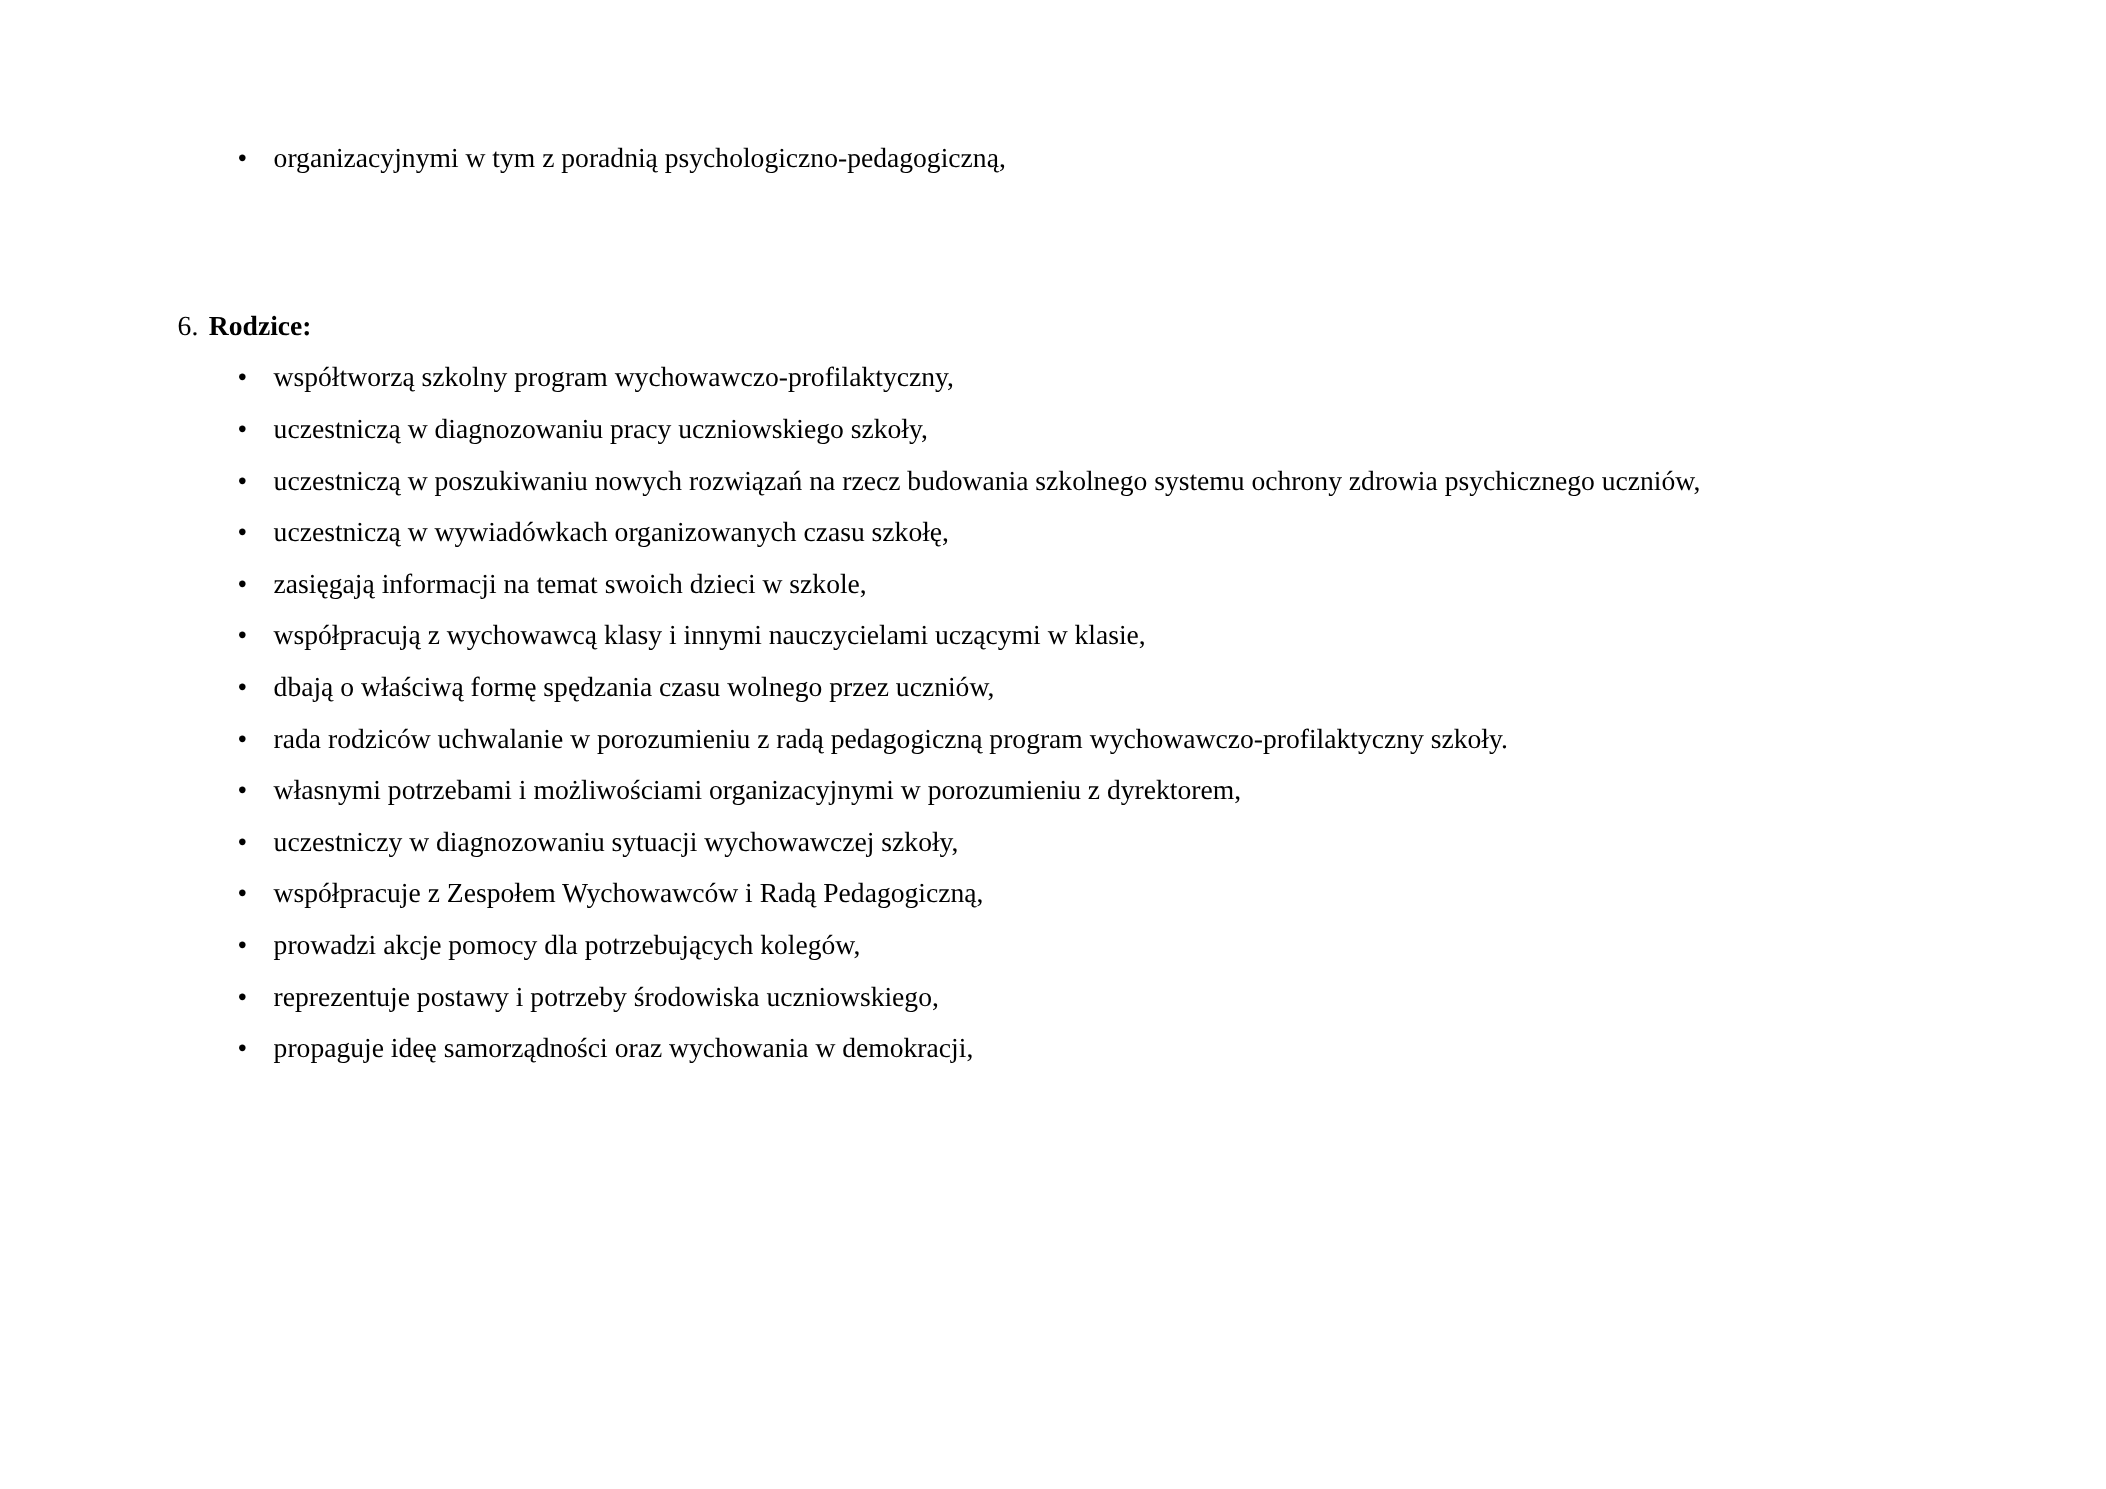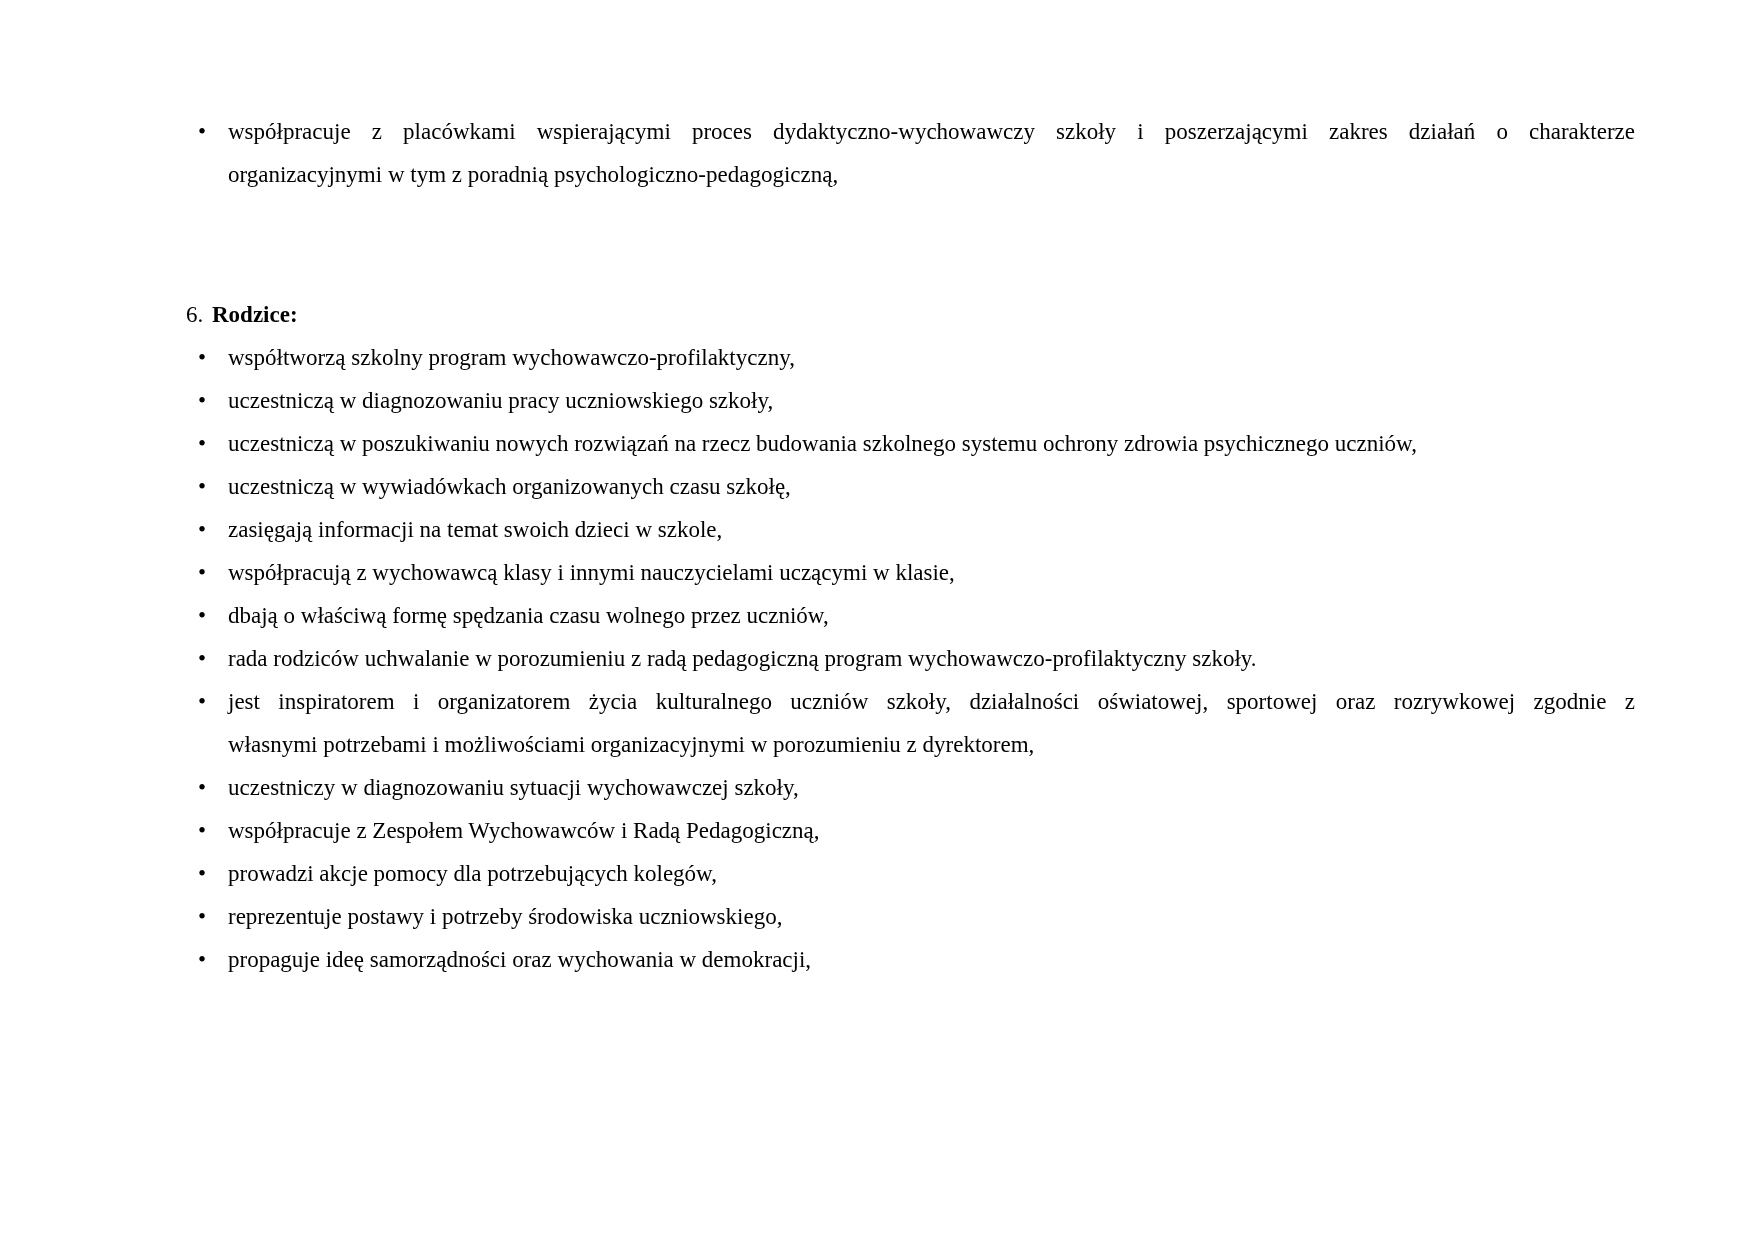--- a/index.html
+++ b/index.html
@@ -17,38 +17,37 @@
   .content { padding: 110px 120px 0 148px; }
 
   .bullet-row { display: flex; align-items: flex-start; padding-left: 50px; }
   .dot { flex: 0 0 30px; }
   .btext { flex: 1 1 auto; text-align: left; }
 
   
   .jline { display: block; text-align: justify; text-align-last: justify; }
   .lline { display: block; text-align: left; }
 
-  .heading-row { font-weight: normal; margin-left: 38px; }
+  .heading-row { font-weight: normal; }
   .num { display: inline-block; width: 26px; font-weight: normal; }
   .title { font-weight: bold; }
   .title-suffix { font-weight: normal; }
 
   .h6 { margin-top: 97px; }
   .h7 { margin-top: 69px; }
 </style>
 </head>
 <body>
 
 <div class="page">
   <div class="content">
 
     <div class="bullet-row">
       <span class="dot">•</span>
       <span class="btext">
-        <span class="jline">współpracuje z placówkami wspierającymi proces dydaktyczno-wychowawczy szkoły i poszerzającymi zakres działań o charakterze</span>
         <span class="lline">organizacyjnymi w tym z poradnią psychologiczno-pedagogiczną,</span>
       </span>
     </div>
 
     <div class="heading-row h6">
       <span class="num">6.</span><span class="title">Rodzice:</span><span class="title-suffix"></span>
     </div>
 
     <div class="list">
       <div class="bullet-row">
@@ -83,21 +82,20 @@
         <span class="dot">•</span>
         <span class="btext">rada rodziców uchwalanie w porozumieniu z radą pedagogiczną program wychowawczo-profilaktyczny szkoły.</span>
       </div>
     </div>
 
 
     <div class="list">
       <div class="bullet-row">
         <span class="dot">•</span>
         <span class="btext">
-          <span class="jline">jest inspiratorem i organizatorem życia kulturalnego uczniów szkoły, działalności oświatowej, sportowej oraz rozrywkowej zgodnie z</span>
           <span class="lline">własnymi potrzebami i możliwościami organizacyjnymi w porozumieniu z dyrektorem,</span>
         </span>
       </div>
       <div class="bullet-row">
         <span class="dot">•</span>
         <span class="btext">uczestniczy w diagnozowaniu sytuacji wychowawczej szkoły,</span>
       </div>
       <div class="bullet-row">
         <span class="dot">•</span>
         <span class="btext">współpracuje z Zespołem Wychowawców i Radą Pedagogiczną,</span>

